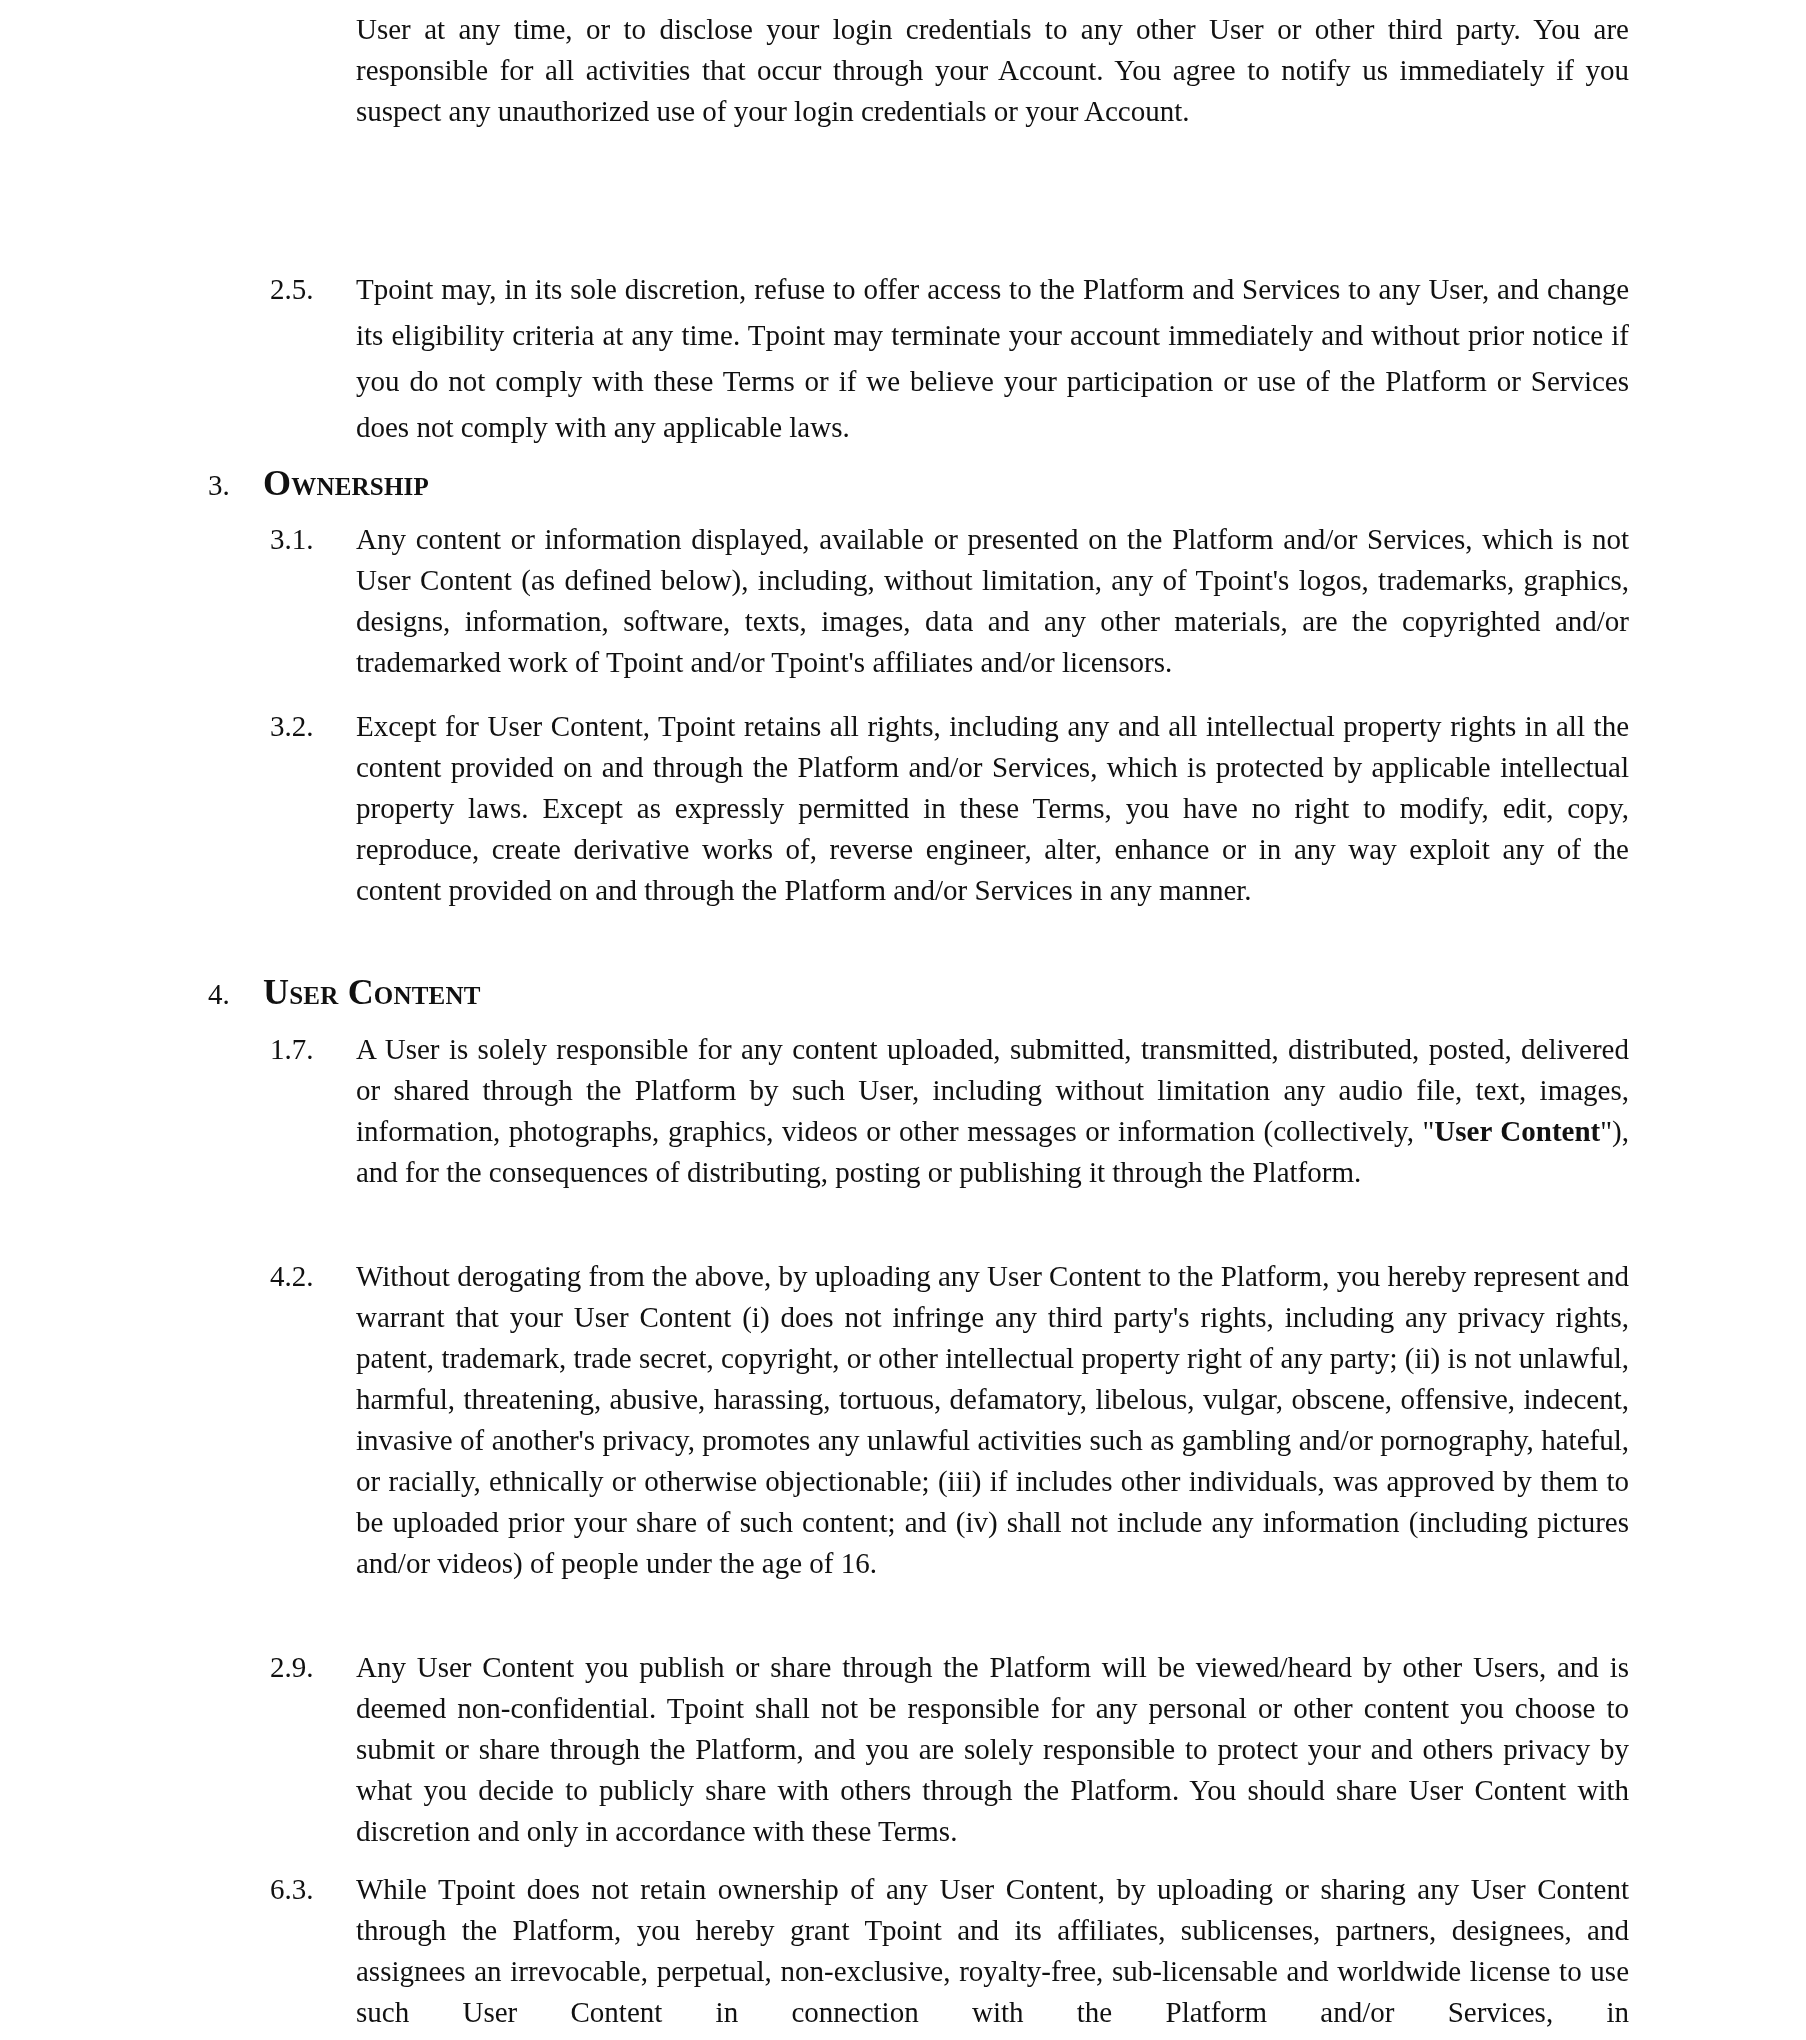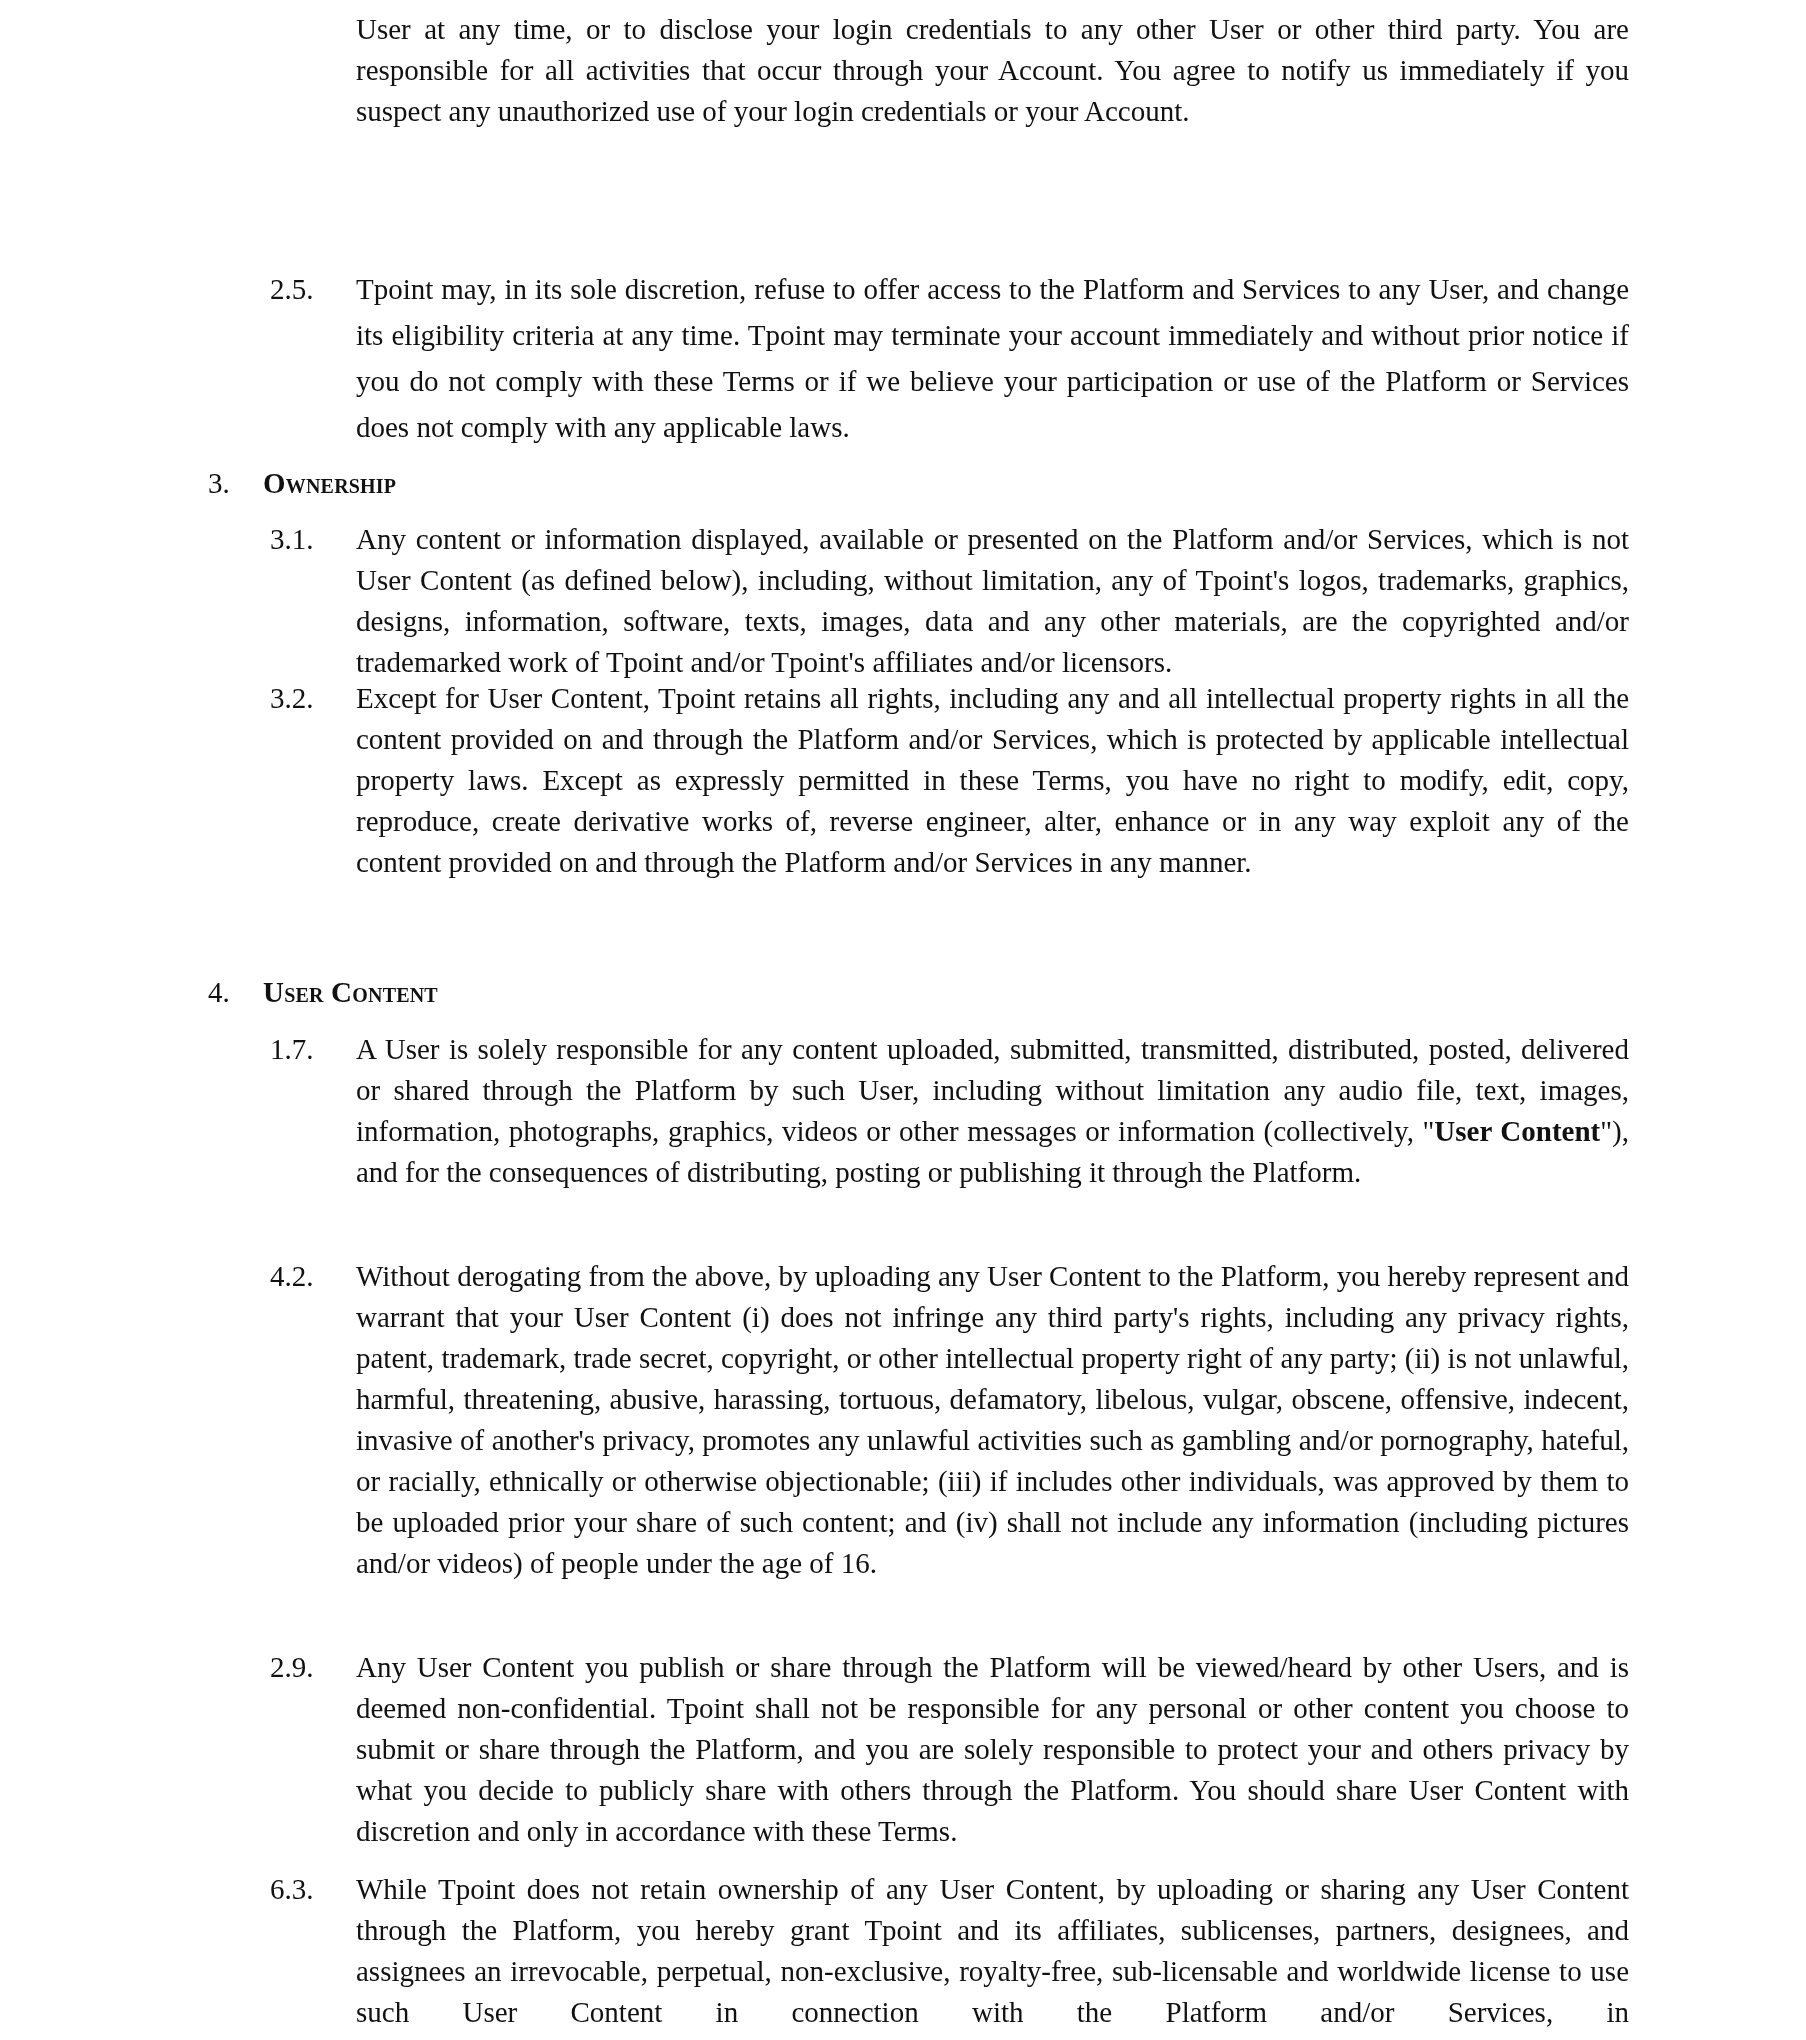--- a/index.html
+++ b/index.html
@@ -51,21 +51,21 @@
       line-height: 37px;
       white-space: nowrap;
     }
     .section .snum {
       display: inline-block;
       width: 55px;
     }
     .section .stitle {
       font-weight: bold;
       font-variant: small-caps;
-      font-size: 29px;
+      font-size: 36px;
       letter-spacing: 0.2px;
     }
     .bold { font-weight: bold; }
   </style>
 </head>
 <body>
 
 <div class="page">
 
   <div class="item" style="top:9.1px;">
@@ -80,21 +80,21 @@
 
   <div class="section" style="top:465px;">
     <span class="snum">3.</span><span class="stitle">Ownership</span>
   </div>
 
   <div class="item" style="top:519px;">
     <span class="num">3.1.</span>
     <div class="body">Any content or information displayed, available or presented on the Platform and/or Services, which is not User Content (as defined below), including, without limitation, any of Tpoint's logos, trademarks, graphics, designs, information, software, texts, images, data and any other materials, are the copyrighted and/or trademarked work of Tpoint and/or Tpoint's affiliates and/or licensors.</div>
   </div>
 
-  <div class="item" style="top:678px;">
+  <div class="item" style="top:706px;">
     <span class="num">3.2.</span>
     <div class="body">Except for User Content, Tpoint retains all rights, including any and all intellectual property rights in all the content provided on and through the Platform and/or Services, which is protected by applicable intellectual property laws. Except as expressly permitted in these Terms, you have no right to modify, edit, copy, reproduce, create derivative works of, reverse engineer, alter, enhance or in any way exploit any of the content provided on and through the Platform and/or Services in any manner.</div>
   </div>
 
   <div class="section" style="top:974px;">
     <span class="snum">4.</span><span class="stitle">User Content</span>
   </div>
 
   <div class="item" style="top:1029px;">
     <span class="num">1.7.</span>

